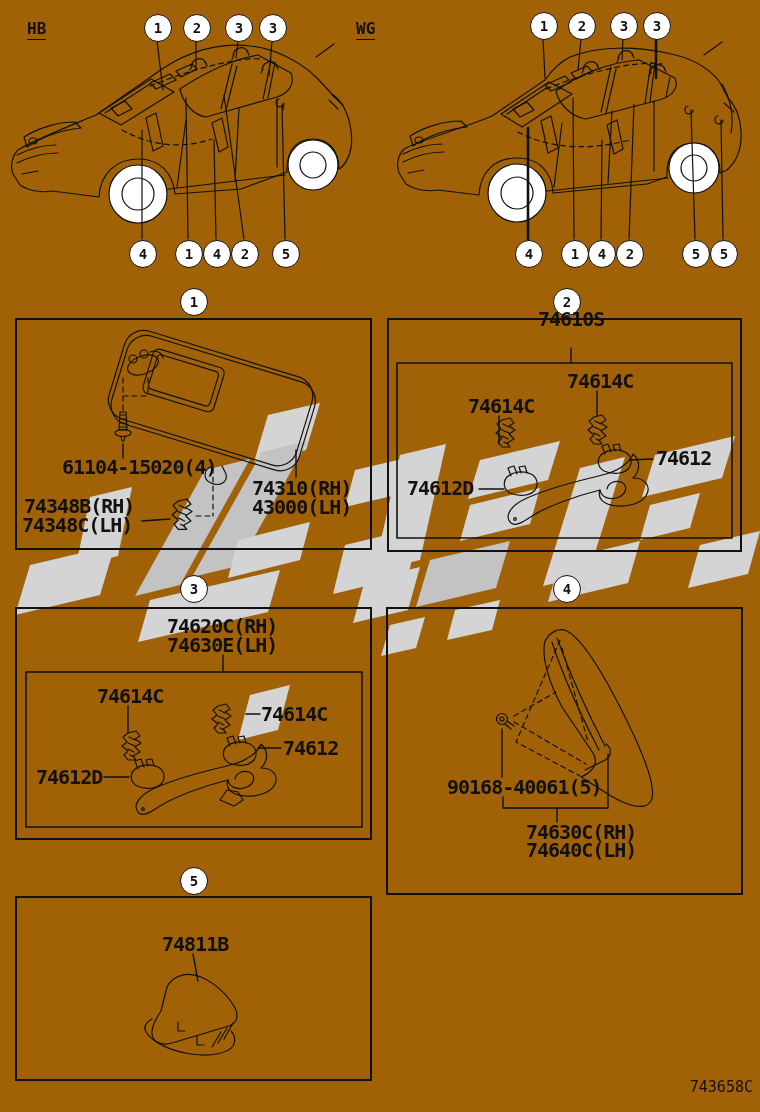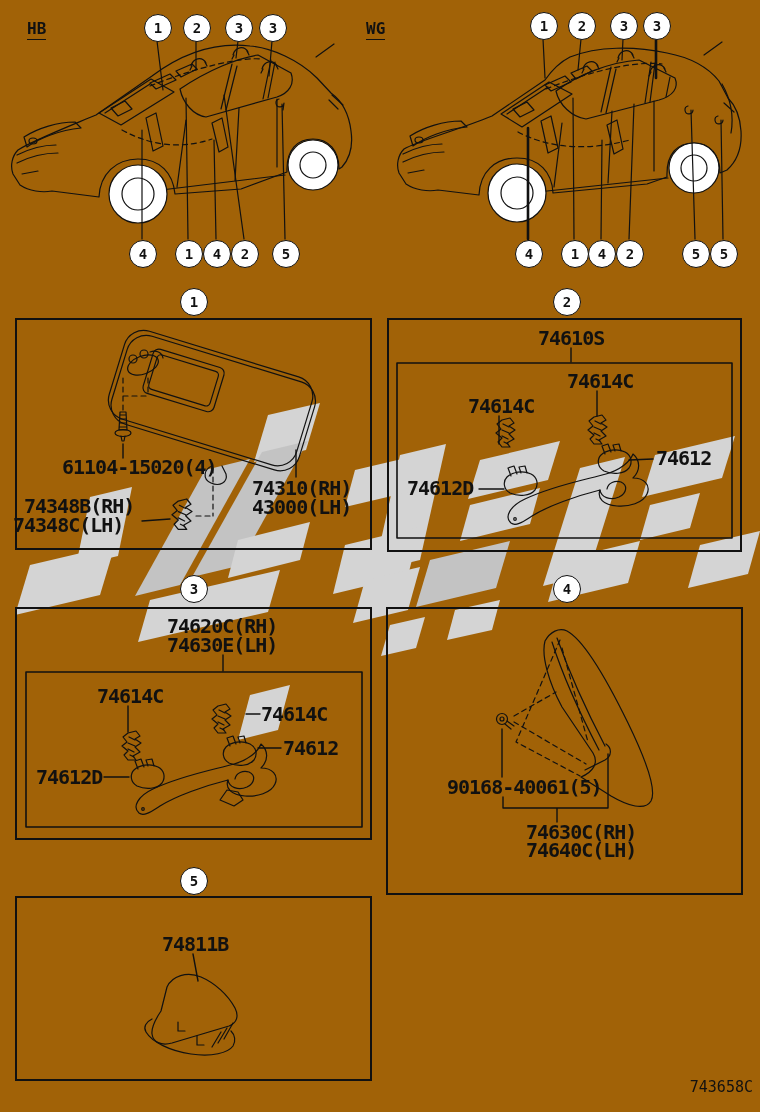--- a/index.html
+++ b/index.html
@@ -183,21 +183,21 @@
     </g>
   </svg>
 
   <div class="box" style="left:15px;top:318px;width:357px;height:232px"></div>
   <div class="box" style="left:387px;top:318px;width:355px;height:234px"></div>
   <div class="box" style="left:15px;top:607px;width:357px;height:233px"></div>
   <div class="box" style="left:386px;top:607px;width:357px;height:288px"></div>
   <div class="box" style="left:15px;top:896px;width:357px;height:185px"></div>
 
   <div class="vcode" style="left:27px;top:19px">HB</div>
-  <div class="vcode" style="left:366px;top:19px">WG</div>
+  <div class="vcode" style="left:356px;top:19px">WG</div>
 
   <div class="co" style="left:144px;top:14px">1</div>
   <div class="co" style="left:183px;top:14px">2</div>
   <div class="co" style="left:225px;top:14px">3</div>
   <div class="co" style="left:259px;top:14px">3</div>
   <div class="co" style="left:129px;top:240px">4</div>
   <div class="co" style="left:175px;top:240px">1</div>
   <div class="co" style="left:203px;top:240px">4</div>
   <div class="co" style="left:231px;top:240px">2</div>
   <div class="co" style="left:272px;top:240px">5</div>
@@ -214,25 +214,25 @@
   <div class="co" style="left:710px;top:240px">5</div>
 
   <div class="co" style="left:180px;top:288px">1</div>
   <div class="co" style="left:553px;top:288px">2</div>
   <div class="co" style="left:180px;top:575px">3</div>
   <div class="co" style="left:553px;top:575px">4</div>
   <div class="co" style="left:180px;top:867px">5</div>
 
   <div class="plabel" style="left:62px;top:458px">61104-15020(4)</div>
   <div class="plabel" style="left:24px;top:497px">74348B(RH)</div>
-  <div class="plabel" style="left:13px;top:516px">74348C(LH)</div>
+  <div class="plabel" style="left:22px;top:516px">74348C(LH)</div>
   <div class="plabel" style="left:252px;top:479px">74310(RH)</div>
   <div class="plabel" style="left:252px;top:498px">43000(LH)</div>
 
-  <div class="plabel" style="left:538px;top:329px">74610S</div>
+  <div class="plabel" style="left:538px;top:310px">74610S</div>
   <div class="plabel" style="left:468px;top:397px">74614C</div>
   <div class="plabel" style="left:567px;top:372px">74614C</div>
   <div class="plabel" style="left:656px;top:449px">74612</div>
   <div class="plabel" style="left:407px;top:479px">74612D</div>
 
   <div class="plabel" style="left:167px;top:617px">74620C(RH)</div>
   <div class="plabel" style="left:167px;top:636px">74630E(LH)</div>
   <div class="plabel" style="left:97px;top:687px">74614C</div>
   <div class="plabel" style="left:261px;top:705px">74614C</div>
   <div class="plabel" style="left:283px;top:739px">74612</div>

